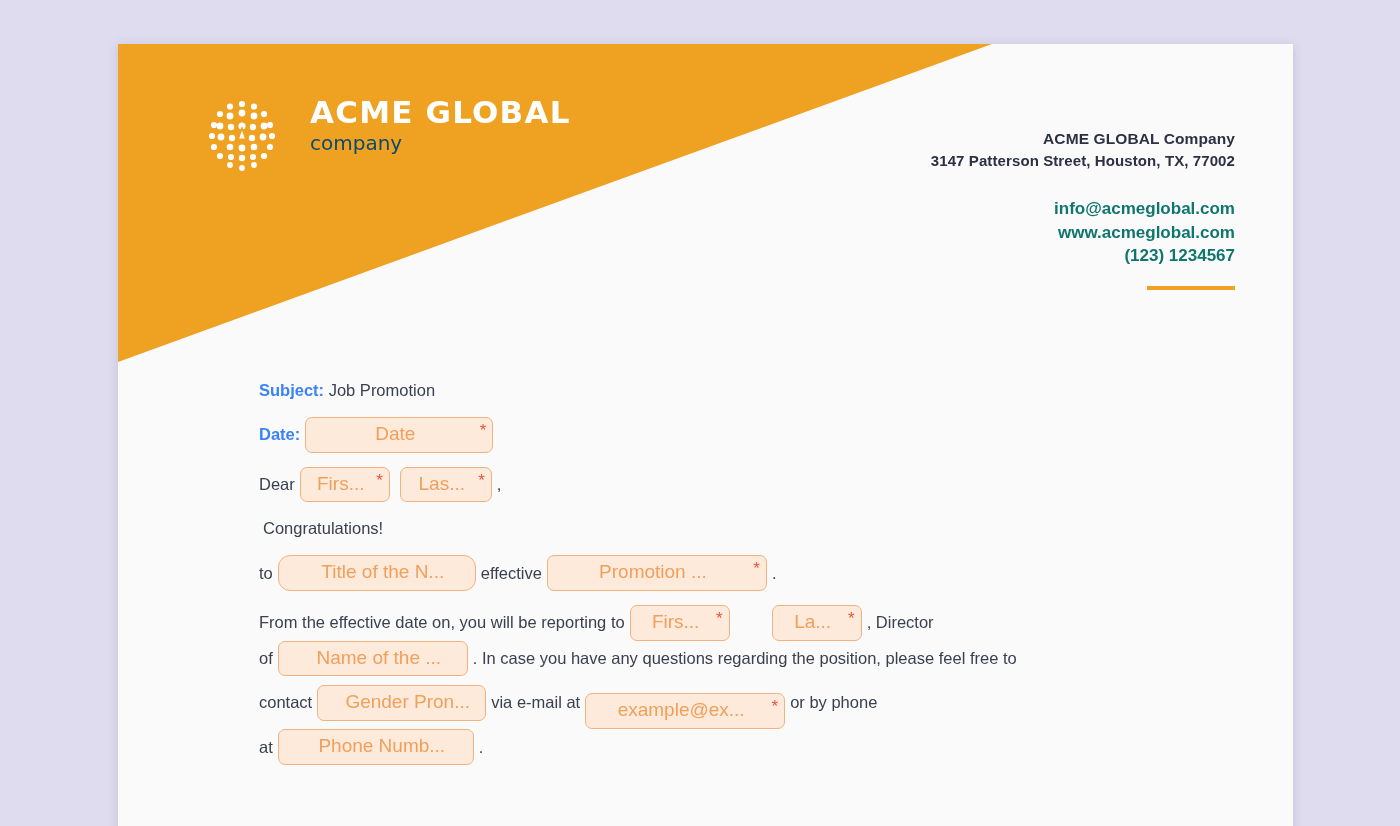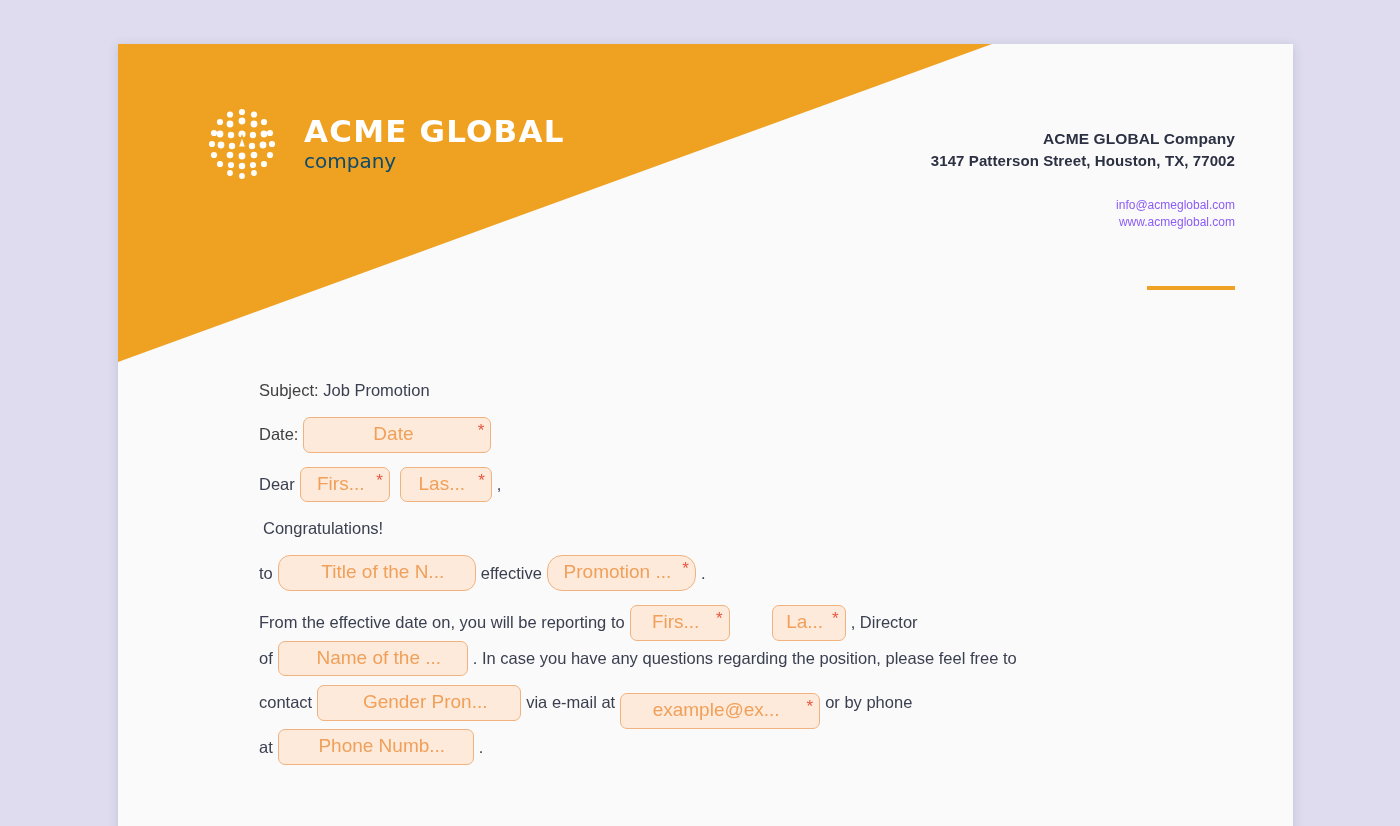--- a/index.html
+++ b/index.html
@@ -34,24 +34,23 @@
   .header-diag {
     position: absolute;
     left: 0; top: 0;
     width: 100%; height: 318px;
     background: #efa122;
     clip-path: polygon(0 0, 874px 0, 0 318px);
   }
   .logo-block {
     position: absolute;
     left: 84px;
-    top: 60px;
+    top: 52px;
     display: flex;
-    align-items: center;
-    gap: 22px;
+    gap: 28px;
   }
   .logo-globe {
     width: 80px; height: 80px;
     position: relative;
   }
   .logo-text .brand-line1 {
     font-family: "DejaVu Sans", sans-serif;
     font-weight: bold;
     font-size: 31px;
     letter-spacing: 1.2px;
@@ -81,23 +80,24 @@
     letter-spacing: .1px;
   }
   .contact-block .co-addr {
     font-weight: bold;
     font-size: 15px;
     line-height: 1.42;
     letter-spacing: .1px;
   }
   .contact-block .co-sep { height: 26px; }
   .contact-block .co-line {
-    font-size: 12px;
+    font-size: 17px;
     line-height: 1.38;
-    color: #8b5cf6;
+    color: #0f766e;
+    font-weight: bold;
   }
   .contact-rule {
     position: absolute;
     right: 58px;
     top: 242px;
     width: 88px;
     height: 4px;
     background: #efa122;
   }
 
@@ -112,21 +112,21 @@
   .para {
     margin: 0 0 14px 0;
     display: block;
   }
   .line-flex {
     display: flex;
     align-items: center;
     flex-wrap: wrap;
     row-gap: 6px;
   }
-  .lbl-bold { font-weight: normal; color: #404040; }
+  .lbl-bold { font-weight: bold; color: #3b82f6; }
   .txt { color: #3a4050; }
 
   
   .field {
     display: inline-flex;
     align-items: center;
     justify-content: center;
     position: relative;
     border: 1.6px solid #f0b27e;
     border-radius: 7px;
@@ -147,25 +147,25 @@
     position: absolute;
     right: 6px;
     top: 2px;
   }
   .field.req { padding-right: 20px; }
 
   .w-date   { width: 188px; }
   .w-first  { width: 90px; }
   .w-last   { width: 92px; }
   .w-title  { width: 198px; border-radius: 12px; }
-  .w-promo  { width: 149px; border-radius: 15px; }
+  .w-promo  { width: 220px; }
   .w-mfirst { width: 100px; }
-  .w-mlast  { width: 74px; margin-left: 37px; }
+  .w-mlast  { width: 90px; margin-left: 37px; }
   .w-dept   { width: 190px; }
-  .w-pron   { width: 204px; }
+  .w-pron   { width: 169px; }
   .w-email  { width: 200px; margin-top: 17px; }
   .w-phone  { width: 196px; }
 
   .indent-sm { margin-left: 4px; }
 </style>
 </head>
 <body>
 
 <div id="page-wrap">
 
@@ -220,20 +220,21 @@
         <div class="brand-line2">company</div>
       </div>
     </div>
 
     <div class="contact-block">
       <div class="co-name">ACME GLOBAL Company</div>
       <div class="co-addr">3147 Patterson Street, Houston, TX, 77002</div>
       <div class="co-sep"></div>
       <div class="co-line">info@acmeglobal.com</div>
       <div class="co-line">www.acmeglobal.com</div>
+      <div class="co-line">(123) 1234567</div>
     </div>
     <div class="contact-rule"></div>
   </div>
 
   <div class="body-area">
 
     <div class="para line-flex">
       <span class="lbl-bold">Subject:</span>
       <span class="txt">&nbsp;</span>
       <span class="txt">Job Promotion</span>

